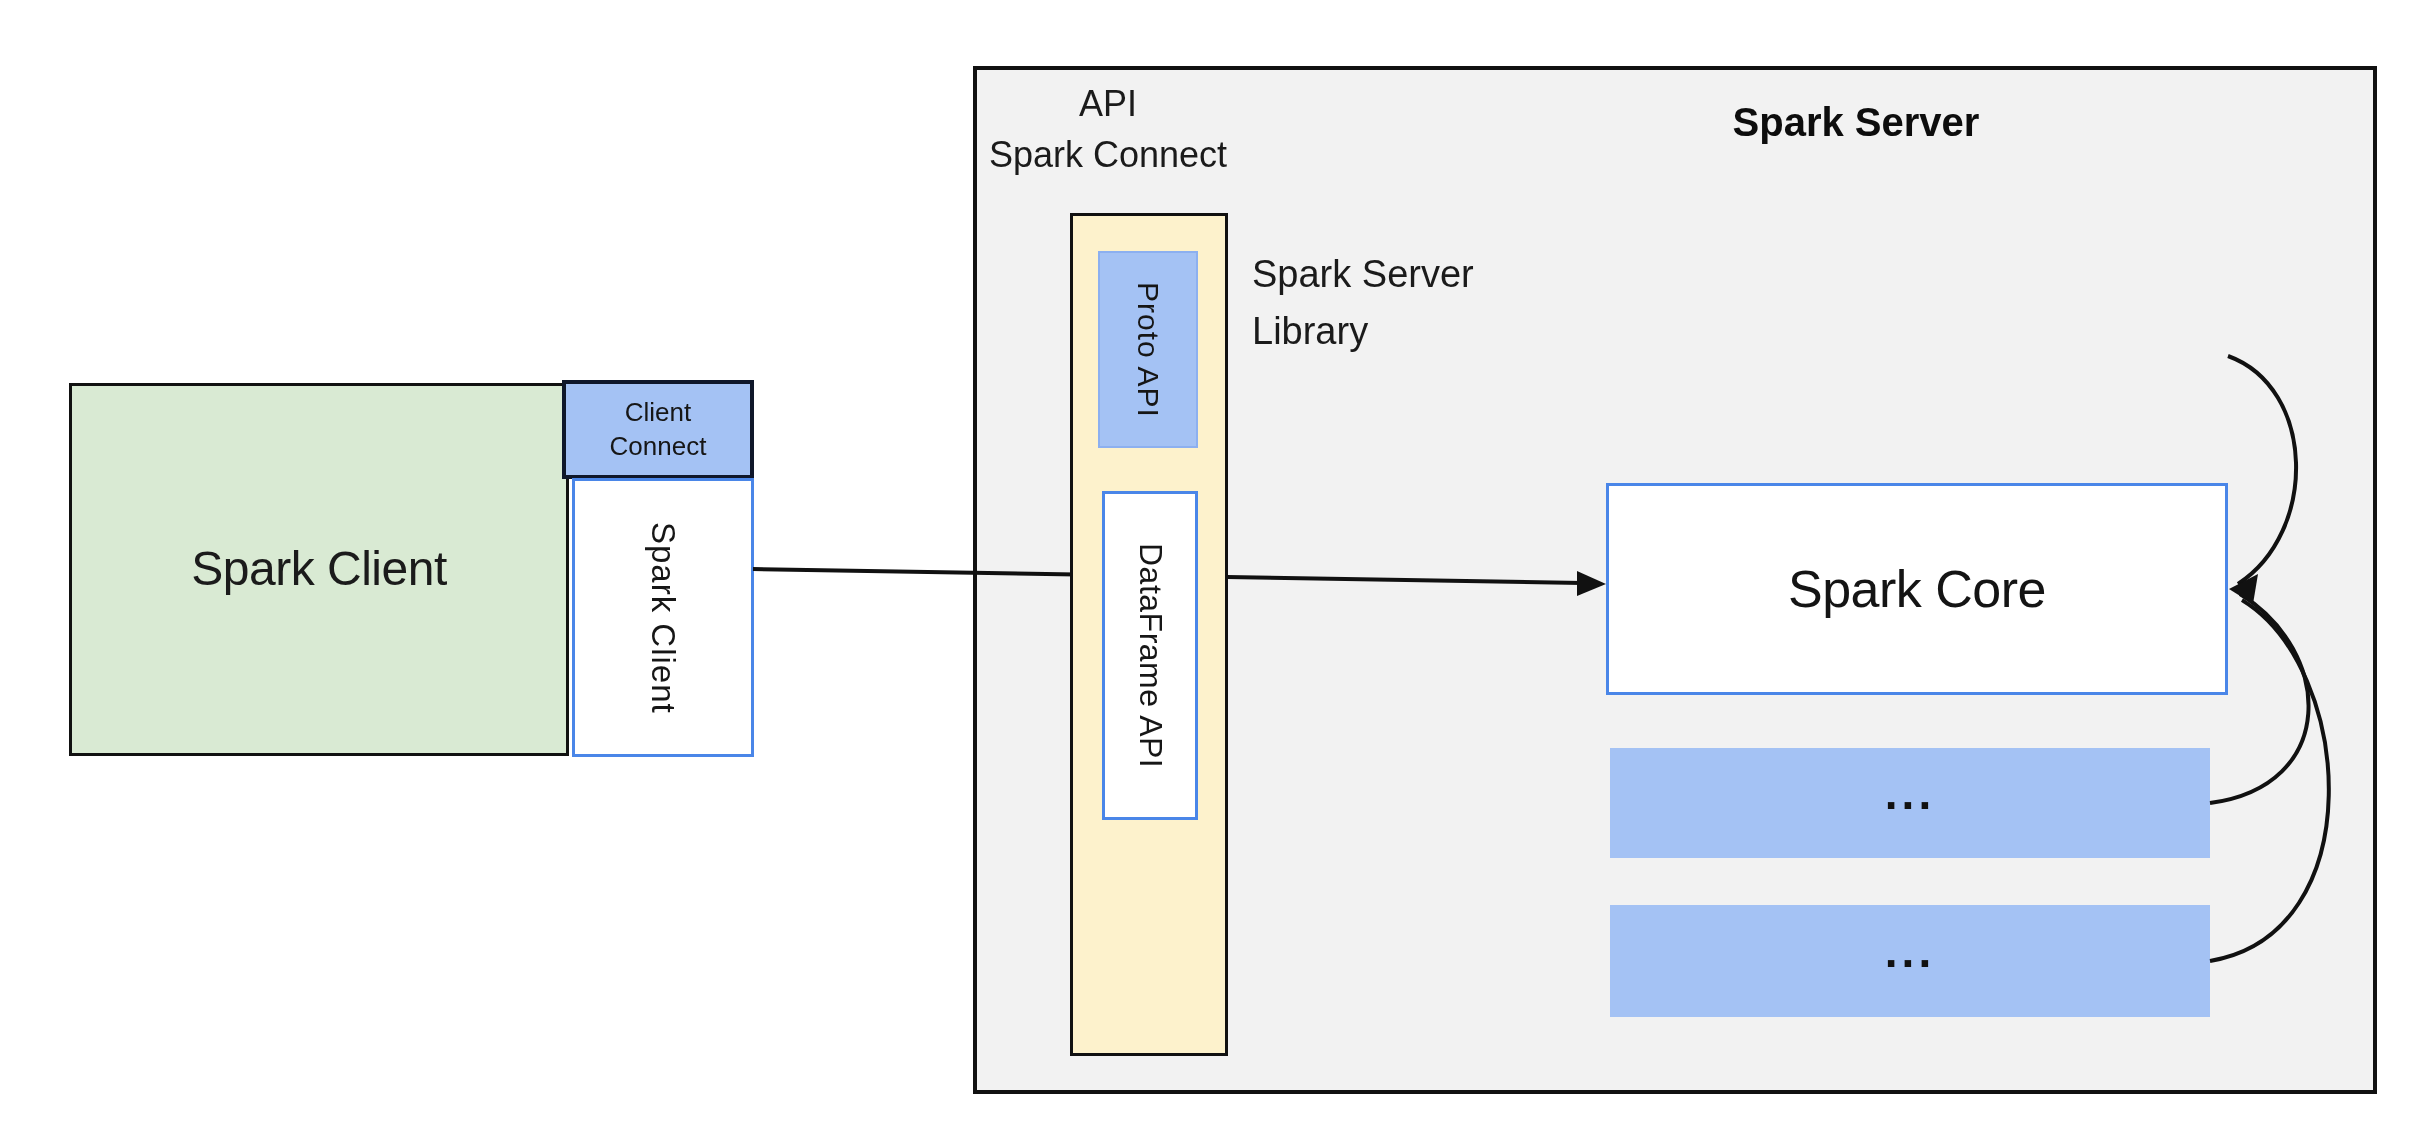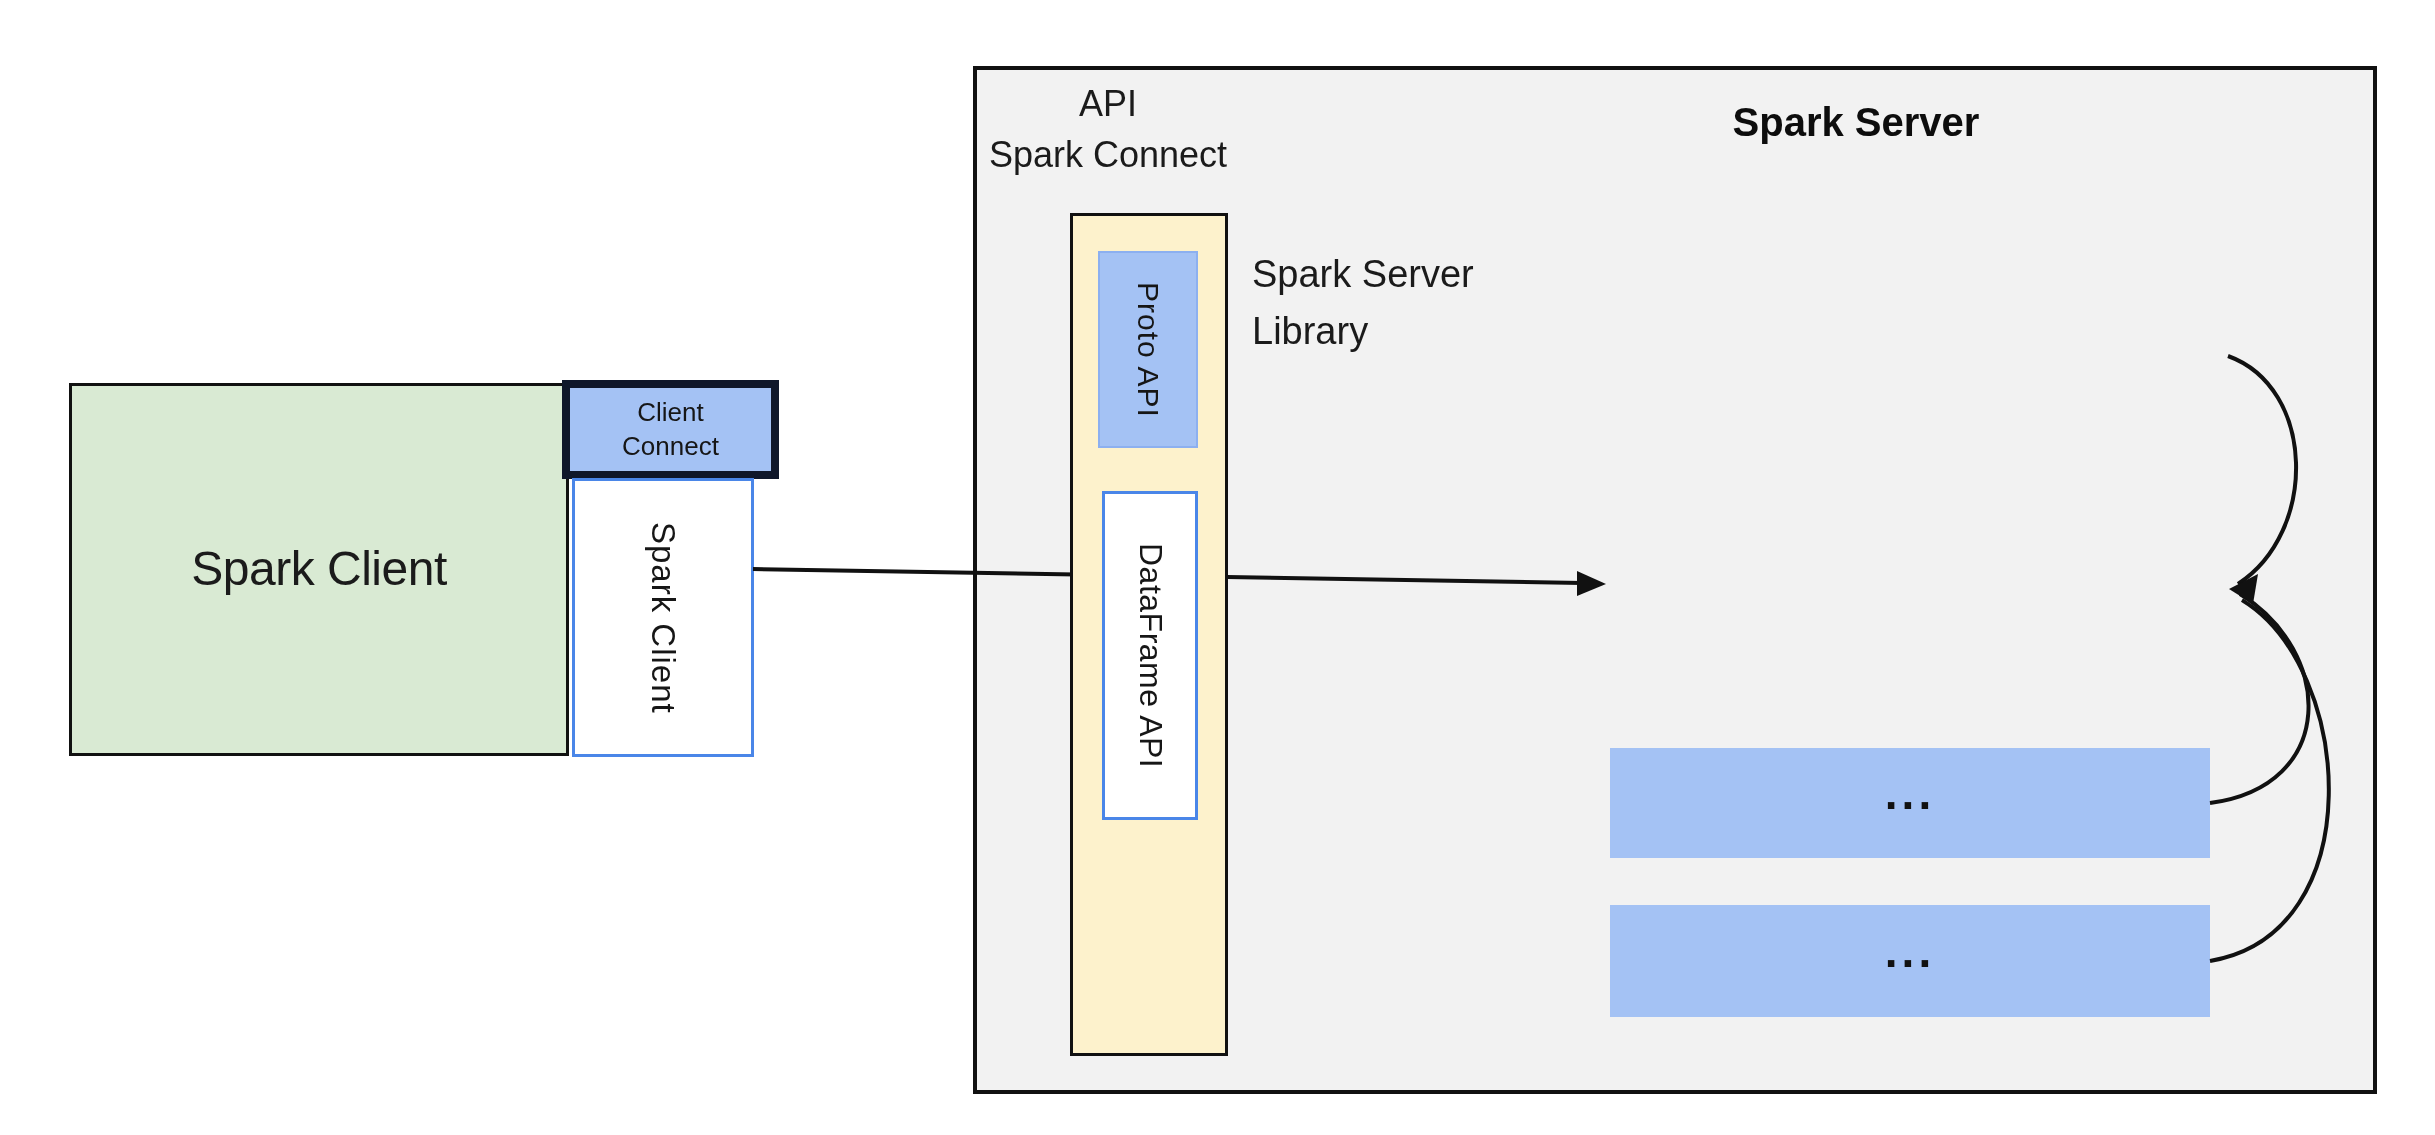--- a/index.html
+++ b/index.html
@@ -30,23 +30,23 @@
     background: #d9ead3;
     border: 3px solid #111111;
     z-index: 1;
     display: flex; align-items: center; justify-content: center;
   }
   .client-app-label {
     font-size: 48px; line-height: 1.42; text-align: center;
     letter-spacing: -0.5px; color: #1b1b1b;
   }
   .client-package-box {
-    left: 562px; top: 380px; width: 217px; height: 99px;
+    left: 562px; top: 380px; width: 192px; height: 99px;
     background: #a4c2f4;
-    border: 8px solid #0f172a;
+    border: 4px solid #0f172a;
     z-index: 2;
     display: flex; align-items: center; justify-content: center;
   }
   .client-package-label {
     font-size: 26px; line-height: 1.3; text-align: center; color: #161616;
   }
   .spark-client-box {
     left: 572px; top: 478px; width: 182px; height: 279px;
     background: #ffffff;
     border: 3px solid #4a86e8;
@@ -154,20 +154,23 @@
       <div>Client</div>
       <div>Connect</div>
     </div>
   </div>
 
   <div class="abs spark-client-box">
     <span class="vtext spark-client-label">Spark Client</span>
   </div>
 
 
+  <div class="abs spark-core-box">
+    <span class="spark-core-label">Spark Core</span>
+  </div>
 
   <div class="abs slot-box-1">
     <span class="dots-label">...</span>
   </div>
   <div class="abs slot-box-2">
     <span class="dots-label">...</span>
   </div>
 
   <svg class="abs arrow-layer" viewBox="0 0 2435 1135" xmlns="http://www.w3.org/2000/svg">
 

